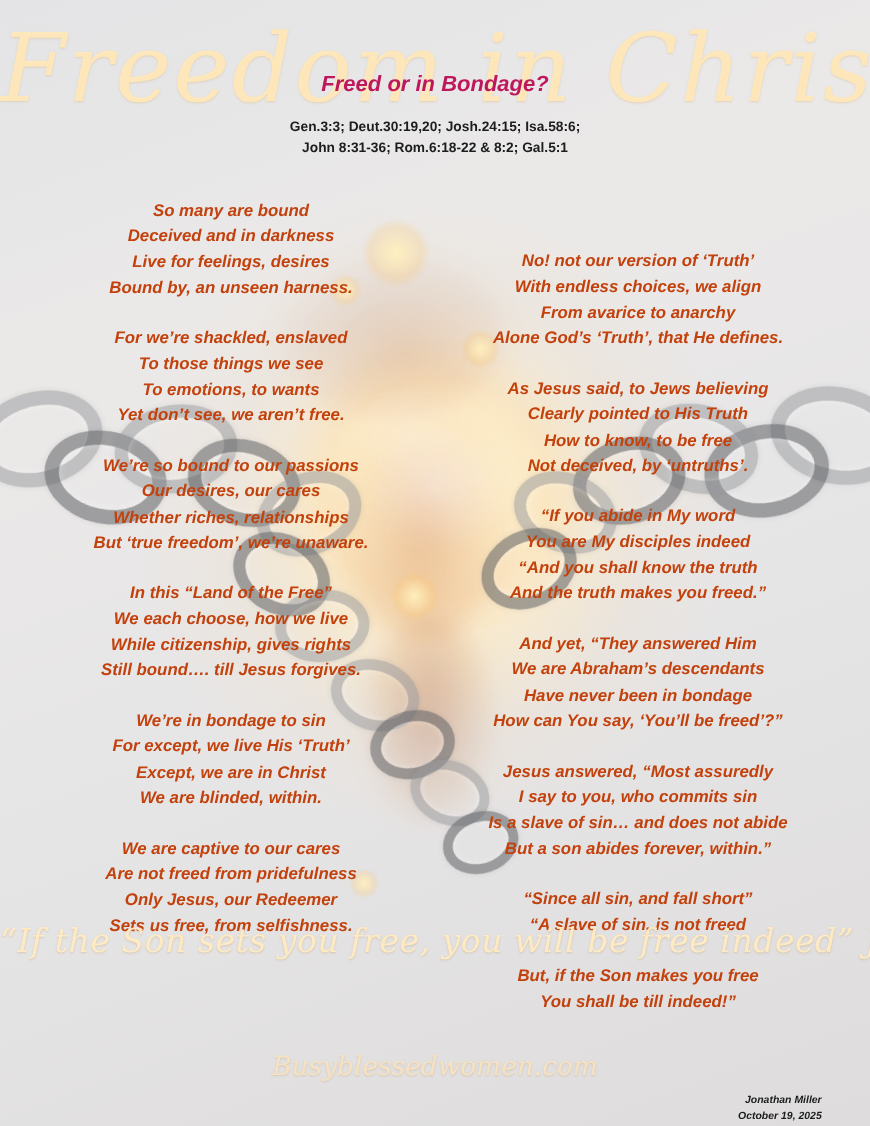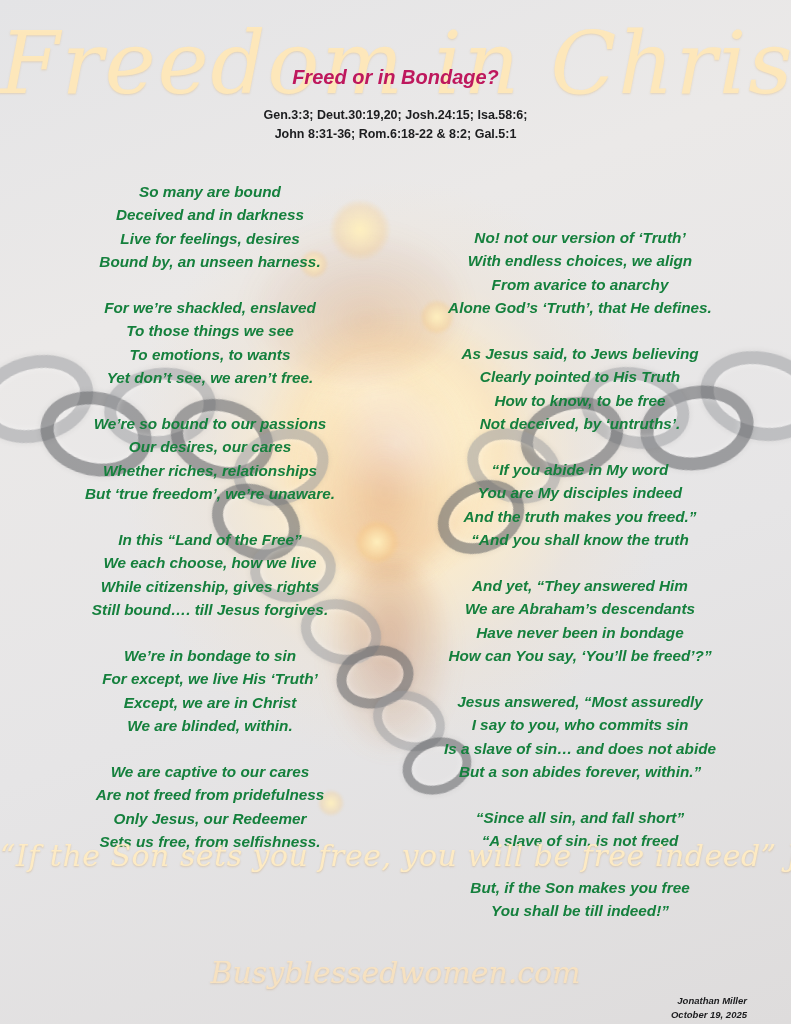--- a/index.html
+++ b/index.html
@@ -106,21 +106,21 @@
     color: #1c1d1f;
     line-height: 1.5;
   }
 
   .col {
     position: absolute;
     text-align: center;
     font-size: 15.3px;
     font-style: italic;
     font-weight: bold;
-    color: #15803d;
+    color: #c2410c;
     line-height: 1.52;
   }
   .col-left  { left: 36px;  top: 180px; width: 348px; }
   .col-right { left: 404px; top: 226px; width: 352px; }
   .stanza { margin: 0 0 23px 0; }
   .stanza:last-child { margin-bottom: 0; }
   .stanza div { white-space: nowrap; }
 
   .verse-banner {
     position: absolute;
@@ -136,21 +136,21 @@
     white-space: nowrap;
     pointer-events: none;
   }
   .website {
     position: absolute;
     left: 0; right: 0;
     top: 955px;
     text-align: center;
     font-family: "DejaVu Serif", serif;
     font-style: italic;
-    font-size: 30px;
+    font-size: 24px;
     color: rgba(250,228,192,0.88);
     text-shadow: 0 1px 2px rgba(185,150,100,0.35);
     pointer-events: none;
   }
   .signature {
     position: absolute;
     right: 44px;
     top: 994px;
     text-align: right;
     font-size: 9.5px;
@@ -254,22 +254,22 @@
     </div>
     <div class="stanza">
       <div>As Jesus said, to Jews believing</div>
       <div>Clearly pointed to His Truth</div>
       <div>How to know, to be free</div>
       <div>Not deceived, by ‘untruths’.</div>
     </div>
     <div class="stanza">
       <div>“If you abide in My word</div>
       <div>You are My disciples indeed</div>
+      <div>“And you shall know the truth</div>
       <div>And the truth makes you freed.”</div>
-      <div>“And you shall know the truth</div>
     </div>
     <div class="stanza">
       <div>And yet, “They answered Him</div>
       <div>We are Abraham’s descendants</div>
       <div>Have never been in bondage</div>
       <div>How can You say, ‘You’ll be freed’?”</div>
     </div>
     <div class="stanza">
       <div>Jesus answered, “Most assuredly</div>
       <div>I say to you, who commits sin</div>

